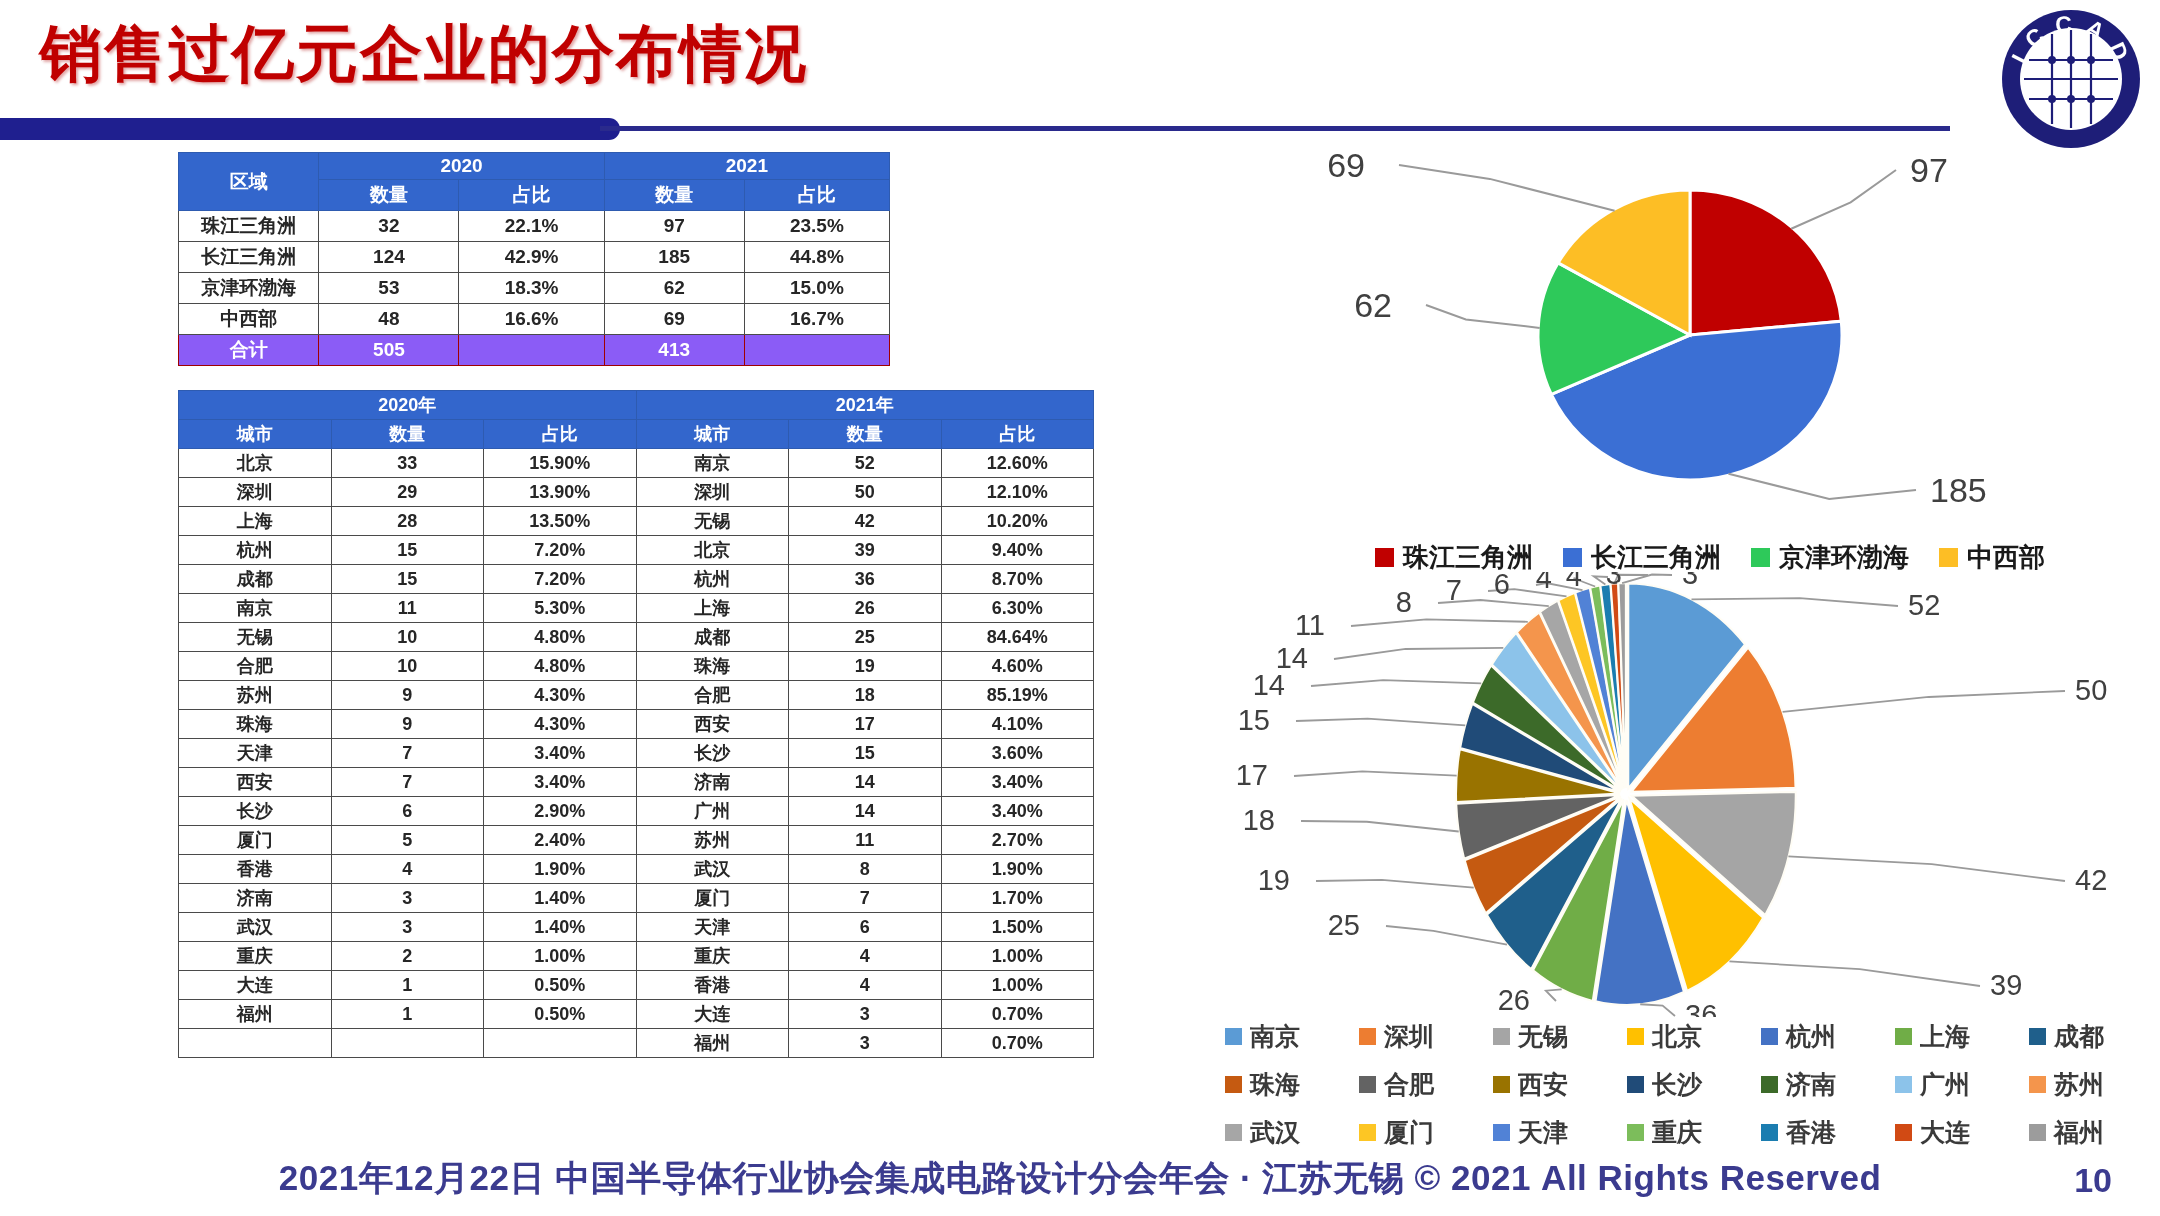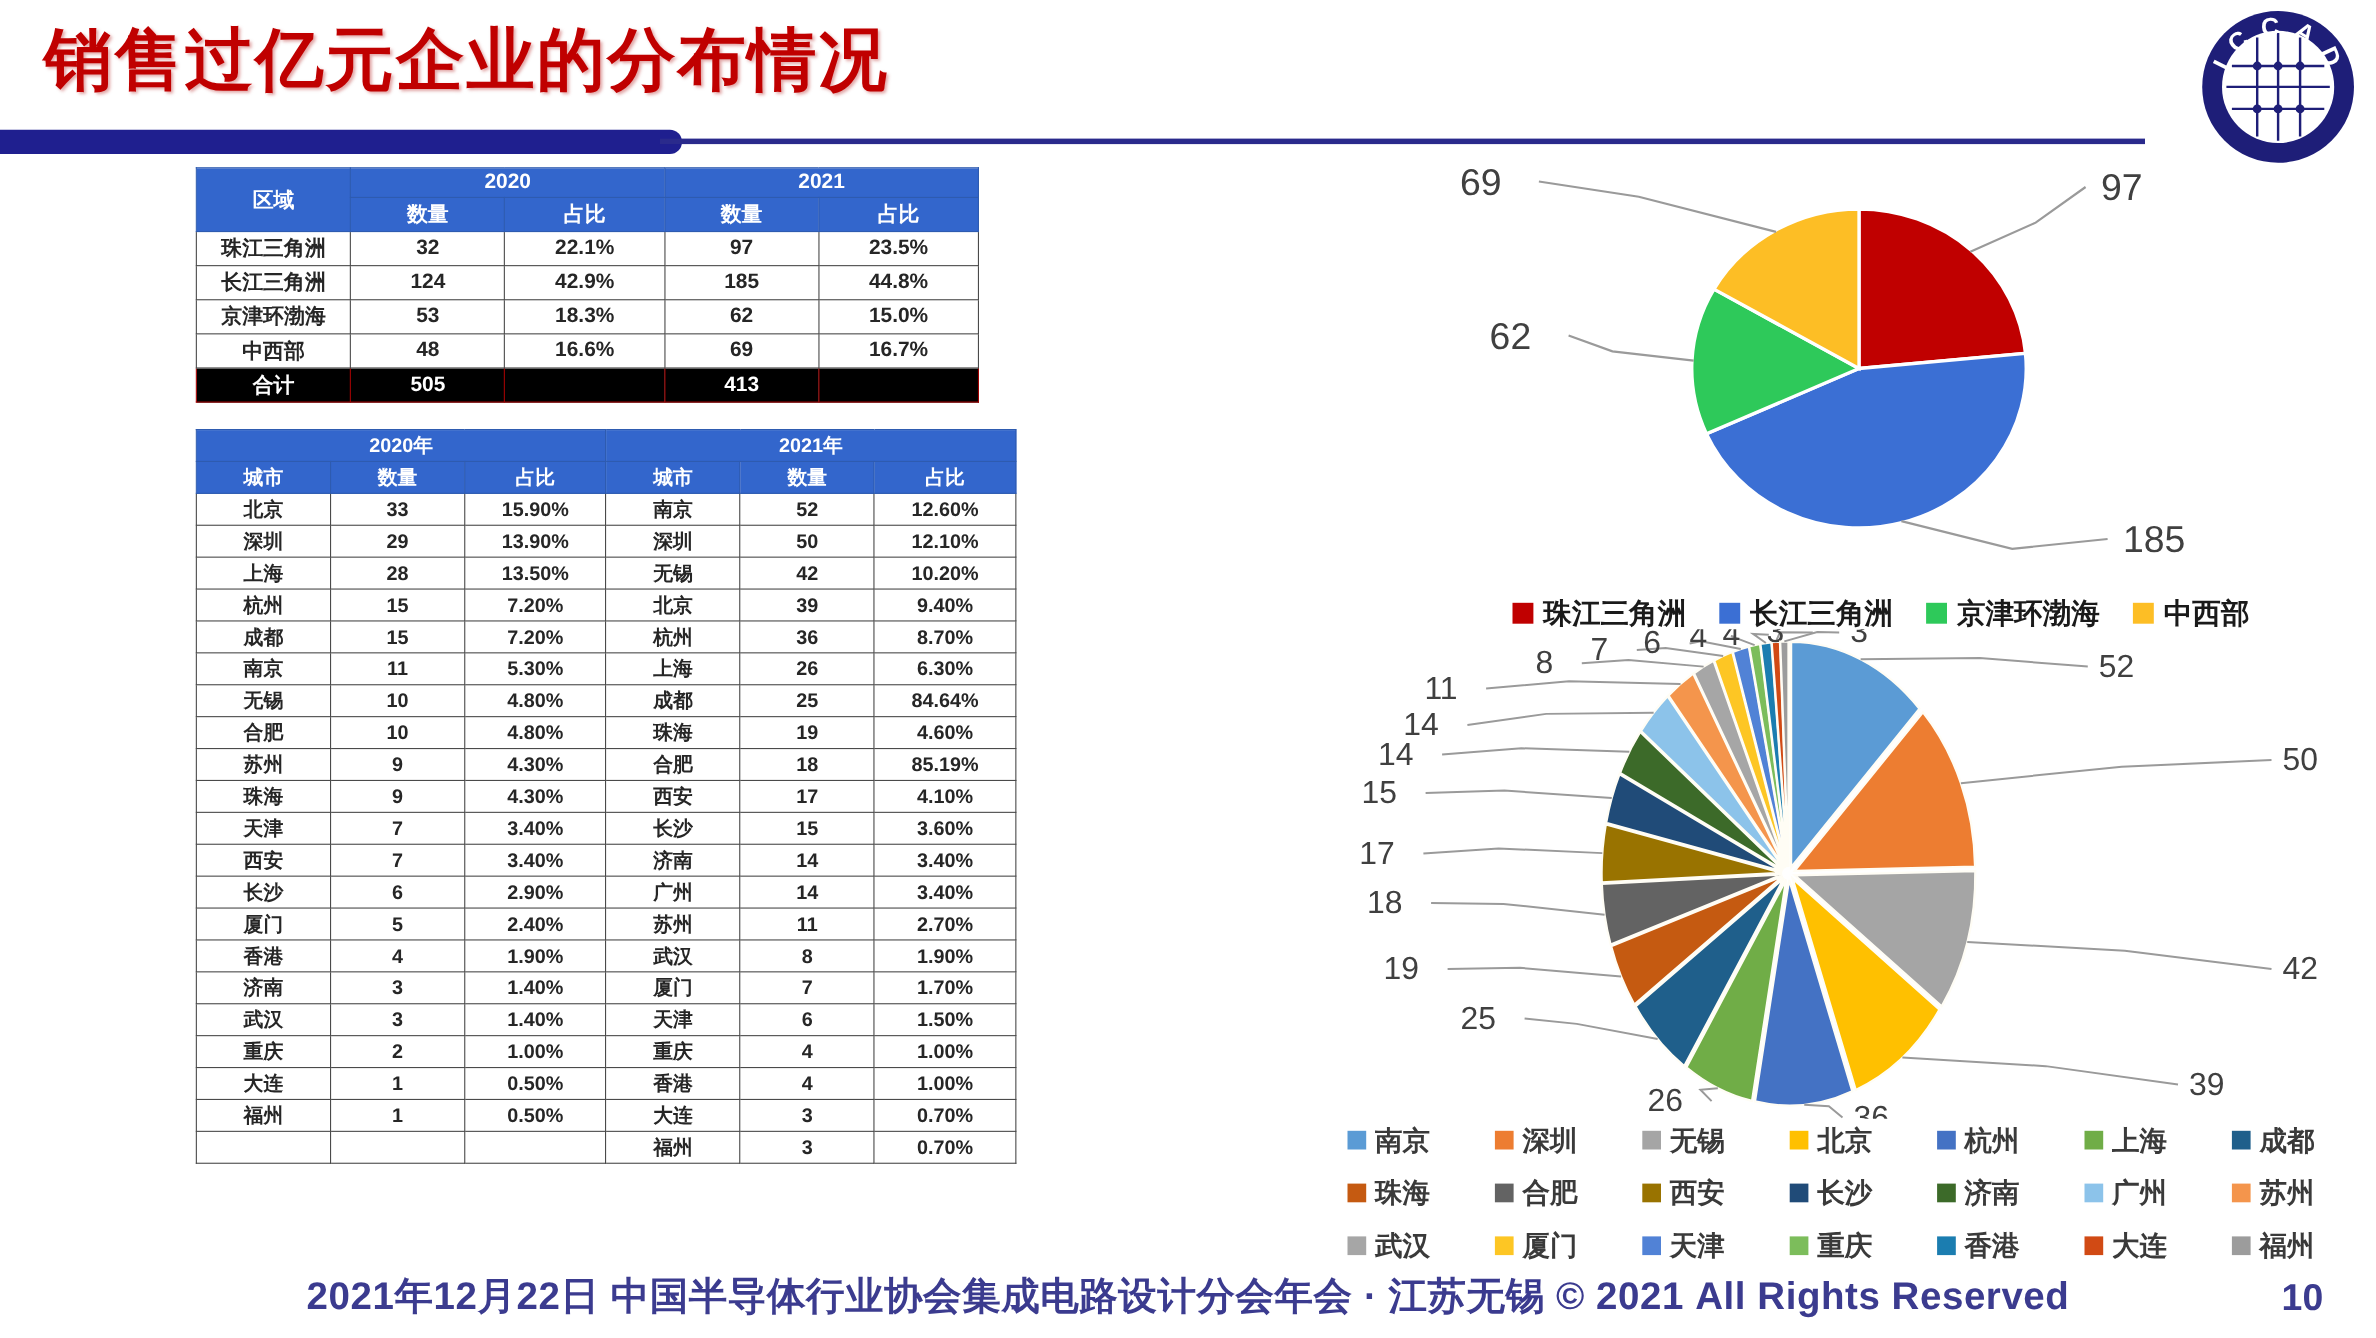--- a/index.html
+++ b/index.html
@@ -57,33 +57,33 @@
     white-space:nowrap;
   }
   .tbl th.hdr {
     background:#3366cc;
     color:#fff;
     font-weight:bold;
     font-size:19px;
     border-color:#2e5bb0;
   }
   .tbl td.total {
-    background:#000000;
+    background:#8b5cf6;
     color:#fff;
     font-weight:bold;
     border-color:#a00000;
   }
 
   #table-regions { left:178px; top:152px; width:712px; }
   #table-regions td, #table-regions th { height:25px; }
   #table-regions .c-region { width:158px; }
   #table-regions .c-num    { width:185px; }
   #table-regions .c-pct    { width:185px; }
 
-  #table-cities { left:178px; top:390px; width:746px;padding-left:47px; }
+  #table-cities { left:178px; top:390px; width:916px;padding-left:47px; }
   #table-cities td, #table-cities th { height:25.5px; font-size:18px;}
   #table-cities .cc-city { width:150px; }
   #table-cities .cc-num  { width:150px; }
   #table-cities .cc-pct  { width:150px; }
 
   
   #chart-regions { position:absolute; left:1270px; top:120px; width:880px; height:420px; }
   #legend-regions {
     position:absolute; left:1270px; top:540px; width:880px;
     display:flex; justify-content:center; align-items:center; gap:30px;

